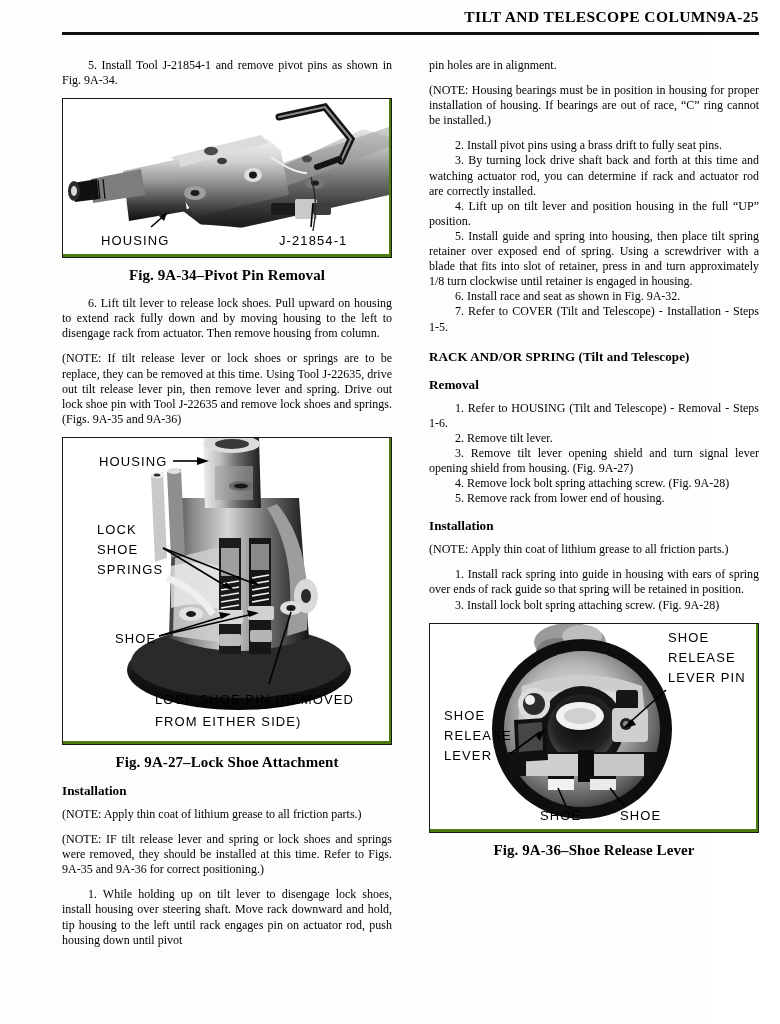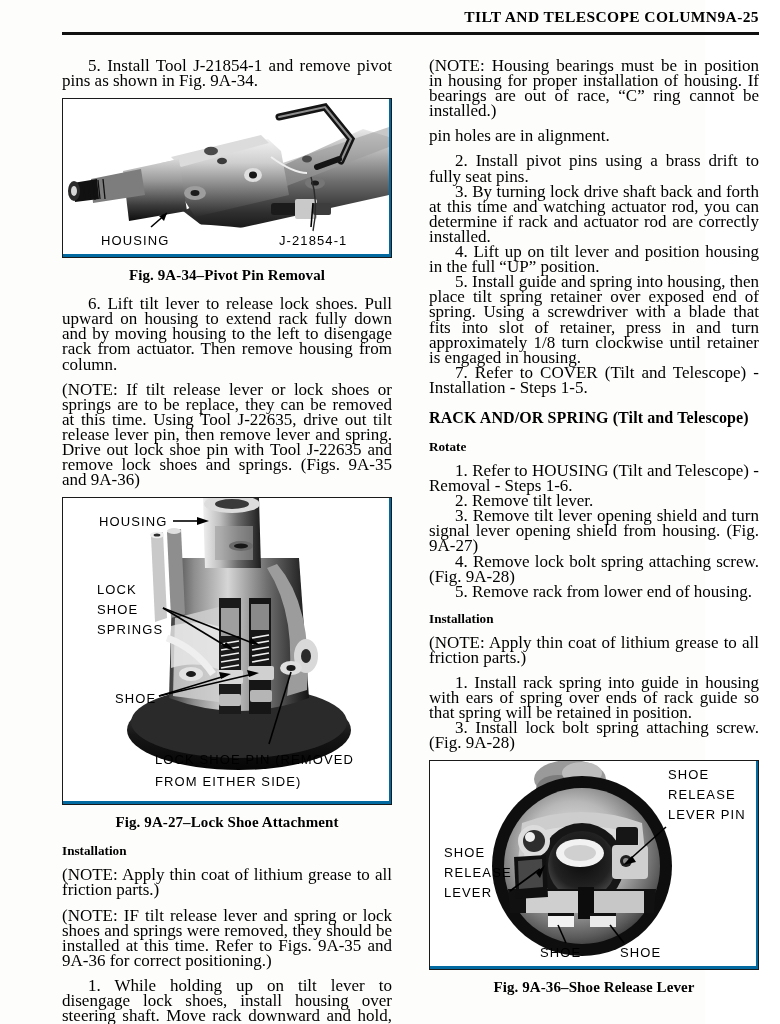--- a/index.html
+++ b/index.html
@@ -50,53 +50,53 @@
   .col {
     position: absolute;
     top: 58px;
     width: 330px;
   }
   .col-left  { left: 62px; }
   .col-right { left: 429px; }
 
   p.body {
     margin: 0 0 10px 0;
-    font-size: 17px;
+    font-size: 12px;
     line-height: 15.1px;
     text-align: justify;
     text-justify: inter-word;
     hyphens: none;
   }
   p.body.tight { margin-bottom: 0; }
   p.indent { text-indent: 26px; }
 
   h3.section {
     margin: 14px 0 8px 0;
-    font-size: 16px;
+    font-size: 13px;
     font-weight: bold;
     letter-spacing: .1px;
   }
   h4.sub {
     margin: 12px 0 8px 0;
     font-size: 13.2px;
     font-weight: bold;
   }
 
   .caption {
     font-size: 15px;
     font-weight: bold;
     text-align: center;
     margin: 9px 0 12px 0;
     letter-spacing: .1px;
   }
 
   
   .figbox {
     border: 1.6px solid #1a1a1a;
-    background: #0369a1;
+    background: #4d7c0f;
     position: relative;
     overflow: hidden;
   }
   .figbox svg { display: block; }
 
   .lbl {
     font-family: "Liberation Sans", sans-serif;
     font-size: 13px;
     letter-spacing: 1.1px;
     fill: #000;
@@ -320,31 +320,32 @@
     <h4 class="sub">Installation</h4>
 
     <p class="body">(NOTE: Apply thin coat of lithium grease to all friction parts.)</p>
     <p class="body">(NOTE: IF tilt release lever and spring or lock shoes and springs were removed, they should be installed at this time. Refer to Figs. 9A-35 and 9A-36 for correct positioning.)</p>
     <p class="body indent">1. While holding up on tilt lever to disengage lock shoes, install housing over steering shaft. Move rack downward and hold, tip housing to the left until rack engages pin on actuator rod, push housing down until pivot</p>
 
   </div>
 
   <div class="col col-right">
 
+    <p class="body">pin holes are in alignment.</p>
     <p class="body">(NOTE: Housing bearings must be in position in housing for proper installation of housing. If bearings are out of race, “C” ring cannot be installed.)</p>
-    <p class="body">pin holes are in alignment.</p>
     <p class="body indent tight">2. Install pivot pins using a brass drift to fully seat pins.</p>
     <p class="body indent tight">3. By turning lock drive shaft back and forth at this time and watching actuator rod, you can determine if rack and actuator rod are correctly installed.</p>
     <p class="body indent tight">4. Lift up on tilt lever and position housing in the full “UP” position.</p>
     <p class="body indent tight">5. Install guide and spring into housing, then place tilt spring retainer over exposed end of spring. Using a screwdriver with a blade that fits into slot of retainer, press in and turn approximately 1/8 turn clockwise until retainer is engaged in housing.</p>
+    <p class="body indent tight">6. Install race and seat as shown in Fig. 9A-32.</p>
     <p class="body indent">7. Refer to COVER (Tilt and Telescope) - Installation - Steps 1-5.</p>
 
     <h3 class="section">RACK AND/OR SPRING (Tilt and Telescope)</h3>
 
-    <h4 class="sub">Rotate</h4>
+    <h4 class="sub">Removal</h4>
     <p class="body indent tight">1. Refer to HOUSING (Tilt and Telescope) - Removal - Steps 1-6.</p>
     <p class="body indent tight">2. Remove tilt lever.</p>
     <p class="body indent tight">3. Remove tilt lever opening shield and turn signal lever opening shield from housing. (Fig. 9A-27)</p>
     <p class="body indent tight">4. Remove lock bolt spring attaching screw. (Fig. 9A-28)</p>
     <p class="body indent tight">5. Remove rack from lower end of housing.</p>
 
     <h4 class="sub">Installation</h4>
     <p class="body">(NOTE: Apply thin coat of lithium grease to all friction parts.)</p>
     <p class="body indent tight">1. Install rack spring into guide in housing with ears of spring over ends of rack guide so that spring will be retained in position.</p>
     <p class="body indent">3. Install lock bolt spring attaching screw. (Fig. 9A-28)</p>

